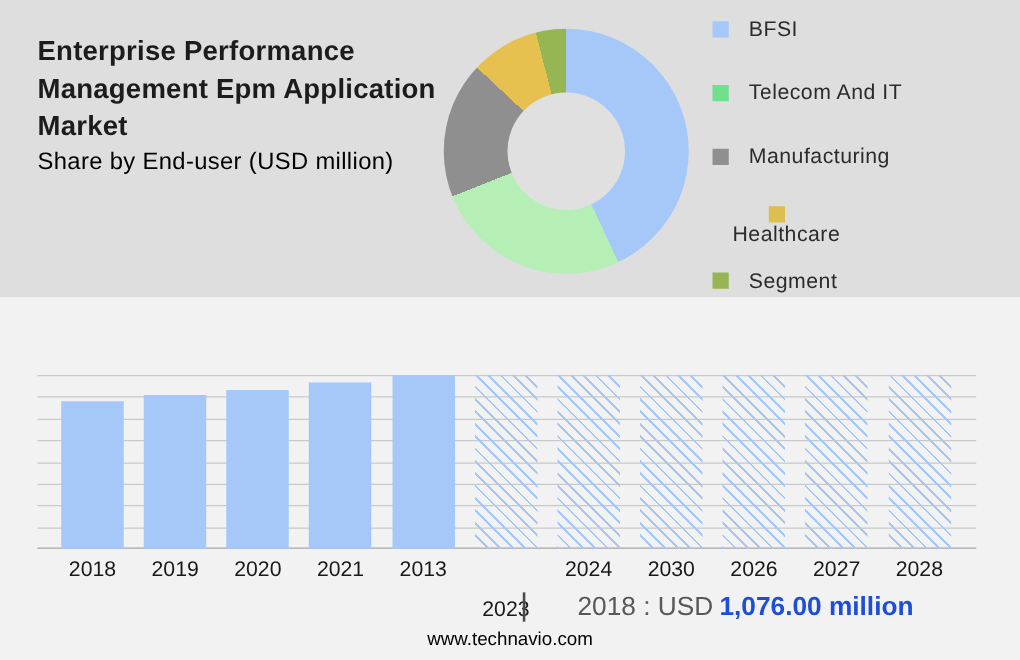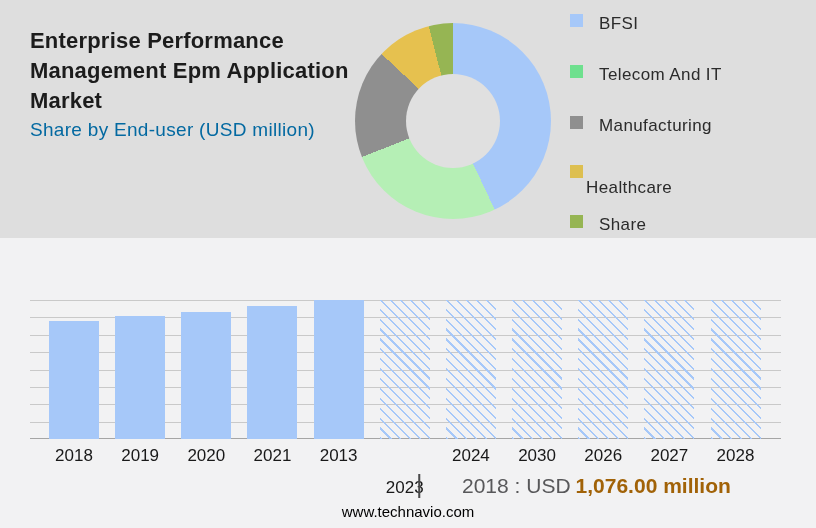--- a/index.html
+++ b/index.html
@@ -3,43 +3,43 @@
 <meta charset="utf-8">
 <style>
   html,body{margin:0;padding:0;}
   body{width:816px;height:528px;overflow:hidden;font-family:"Liberation Sans",sans-serif;}
   #page{position:relative;width:816px;height:528px;background:#f2f2f3;text-decoration:underline;}
   .top-bg{position:absolute;left:0;top:0;width:816px;height:238px;background:#dedede;}
   .bottom-bg{position:absolute;left:0;top:238px;width:816px;height:290px;background:#f2f2f3;}
 
   .title{position:absolute;left:30px;top:26px;width:332px;font-size:22px;font-weight:bold;
          line-height:30px;color:#1c1c1c;letter-spacing:0.2px;}
-  .subtitle{position:absolute;left:30px;top:119px;width:340px;font-size:19px;color:#0369a1;
+  .subtitle{position:absolute;left:30px;top:119px;width:340px;font-size:19px;color:#000000;
             letter-spacing:0.3px;}
 
   .donut{position:absolute;left:355px;top:23px;width:196px;height:196px;border-radius:50%;}
   .donut .hole{position:absolute;left:51px;top:51px;width:94px;height:94px;border-radius:50%;
                background:#e0e0e0;}
 
   #legend{position:absolute;left:570px;top:0;width:240px;height:238px;}
-  .legend-item{position:absolute;left:0;height:19px;display:flex;}
+  .legend-item{position:absolute;left:0;height:19px;display:flex;align-items:center;}
   .legend-swatch{display:inline-block;width:13px;height:13px;flex:0 0 13px;}
   .legend-label{margin-left:16px;font-size:17px;color:#2b2b2b;letter-spacing:0.4px;white-space:nowrap;}
 
   #barchart{position:absolute;left:30px;top:300px;width:751px;height:139px;}
   .gridline{position:absolute;left:0;width:751px;height:1px;background:#c9c9c9;}
   .gridline.baseline{background:#a5a5a5;}
   .bar{position:absolute;bottom:0;width:50px;}
   .xlabel{position:absolute;top:146px;width:70px;margin-left:-35px;text-align:center;
           font-size:17px;color:#191919;}
 
   .segment{position:absolute;left:40px;top:475px;font-size:21px;color:#1f1f1f;letter-spacing:0.4px;}
   .sep{position:absolute;left:416px;top:470px;font-size:25px;font-weight:300;color:#4a4a4a;}
   .callout{position:absolute;left:462px;top:474px;font-size:21px;color:#58585a;white-space:nowrap;}
-  .callout .bold{font-weight:bold;color:#a16207;margin-left:5px;}
+  .callout .bold{font-weight:bold;color:#1d4ed8;margin-left:5px;}
   .website{position:absolute;left:0;top:503px;width:816px;text-align:center;font-size:15px;
            color:#000000;}
 </style>
 </head>
 <body>
 
 <div id="page">
   <div class="top-bg"></div>
   <div class="bottom-bg"></div>
 
@@ -62,21 +62,21 @@
       <div class="legend-item" style="top: 64.5px;">
         <span class="legend-swatch" style="background: rgb(110, 224, 142);"></span>
         <span class="legend-label">Telecom And IT</span>
       </div>
       <div class="legend-item" style="top: 165px; flex-direction: column;">
         <span class="legend-swatch" style="background: rgb(221, 191, 80);"></span>
         <span class="legend-label">Healthcare</span>
       </div>
       <div class="legend-item" style="top: 215px;">
         <span class="legend-swatch" style="background: rgb(150, 181, 83);"></span>
-        <span class="legend-label">Share</span>
+        <span class="legend-label">Segment</span>
       </div>
     </div>
 
   <div id="barchart">
       <div class="gridline" style="top: 0px;"></div>
       <div class="gridline" style="top: 17px;"></div>
       <div class="gridline" style="top: 35px;"></div>
       <div class="gridline" style="top: 52px;"></div>
       <div class="gridline" style="top: 70px;"></div>
       <div class="gridline" style="top: 87px;"></div>

